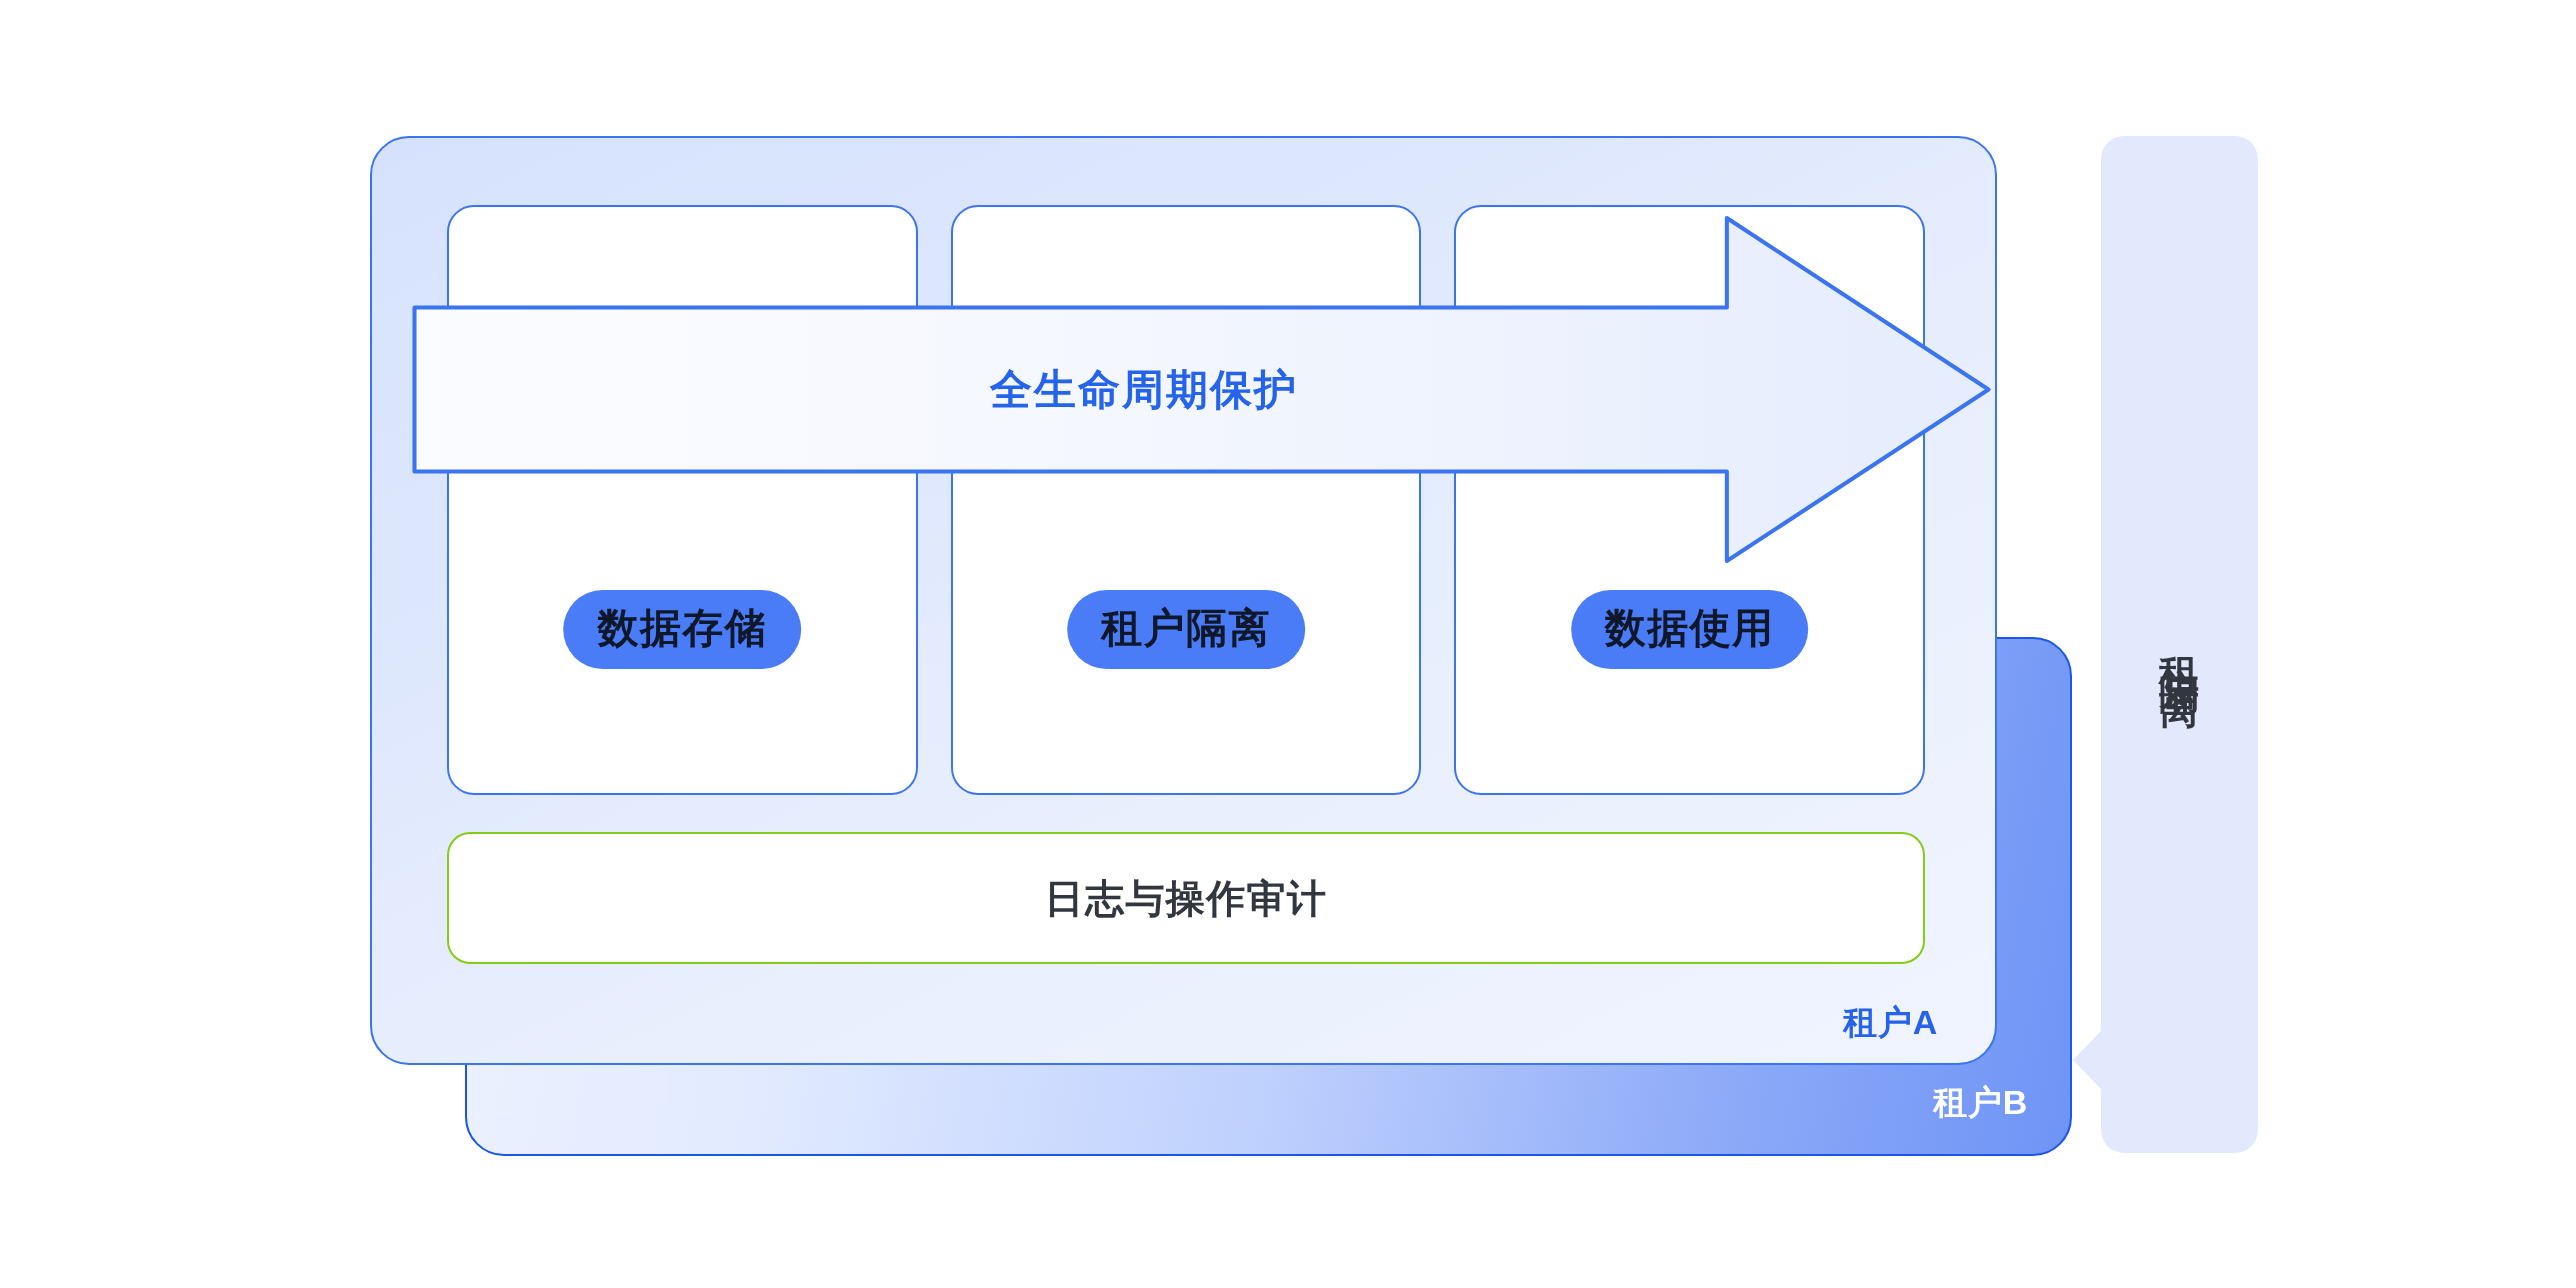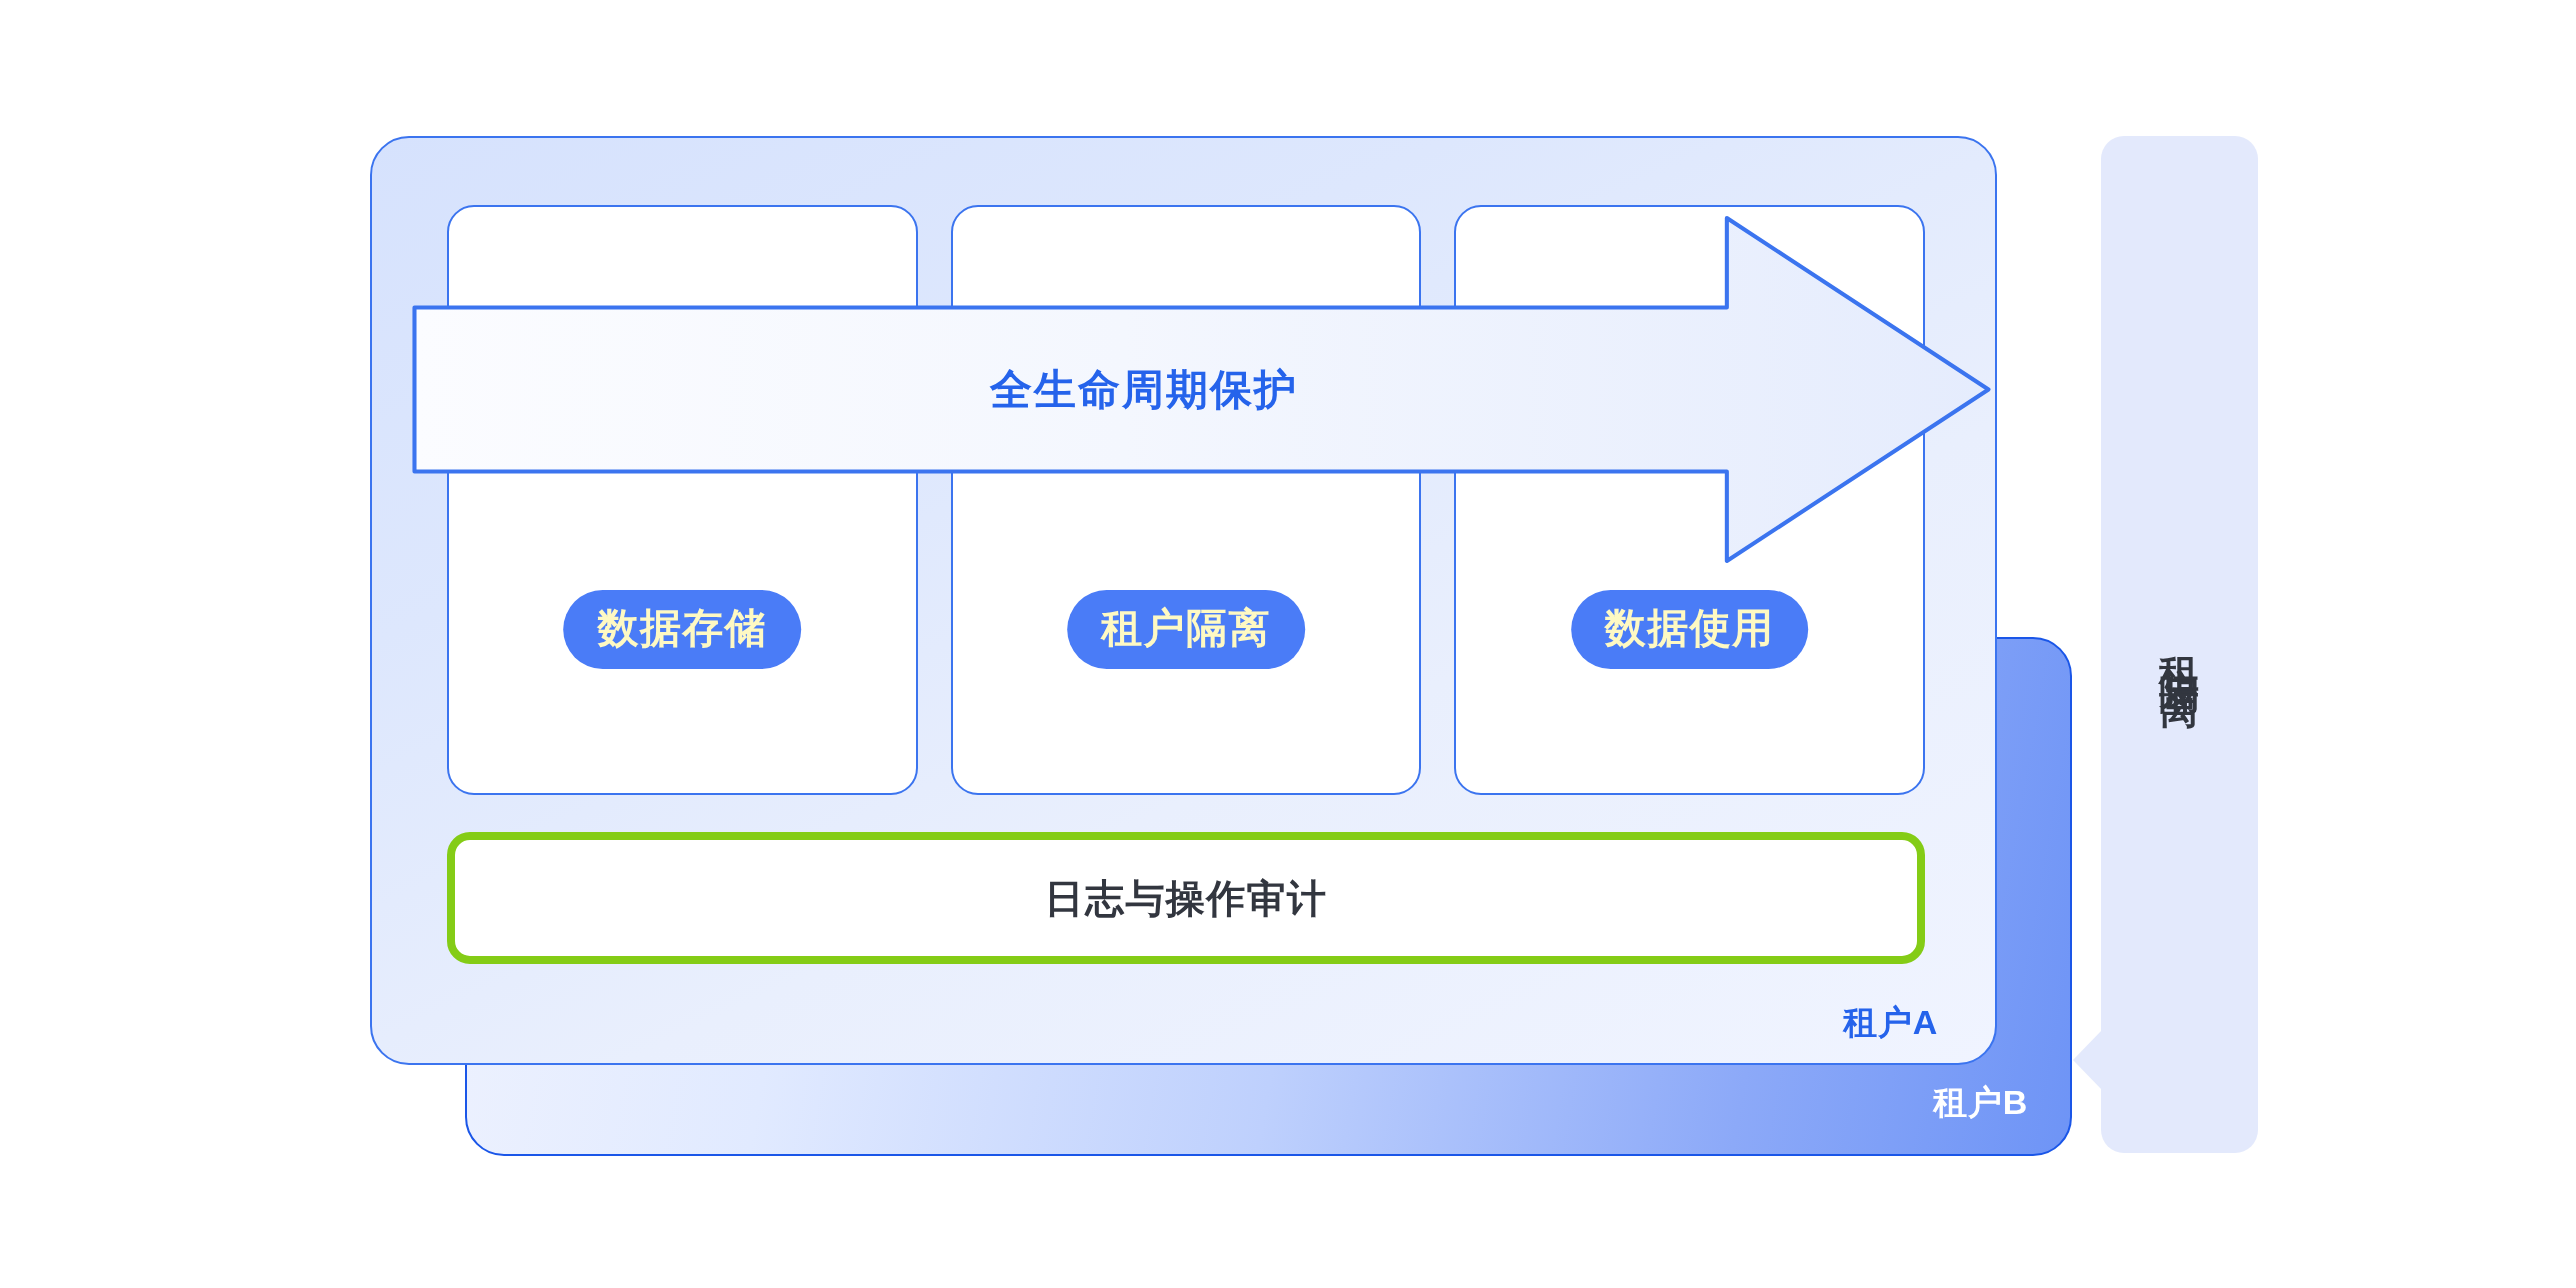--- a/index.html
+++ b/index.html
@@ -69,39 +69,39 @@
     align-items: center;
     justify-content: center;
   }
 
   .stage-pill {
     position: absolute;
     top: 383px;
     left: 50%;
     transform: translateX(-50%);
     background: #4a7cf7;
-    color: #fef9c3;
+    color: #0f172a;
     font-size: 41px;
     font-weight: 700;
     letter-spacing: 1.4px;
     border-radius: 677px;
     padding: 17.6px 34px 20.3px 34px;
     white-space: nowrap;
     line-height: 1;
   }
 
   
   .audit-bar {
     position: absolute;
     left: 447px;
     top: 832px;
     width: 1478px;
     height: 132px;
     background: #ffffff;
-    border: 8px solid #84cc16;
+    border: 2px solid #84cc16;
     border-radius: 23px;
     box-sizing: border-box;
     display: flex;
     align-items: center;
     justify-content: center;
   }
   .audit-bar-label {
     font-size: 39px;
     font-weight: 700;
     color: #32363f;

